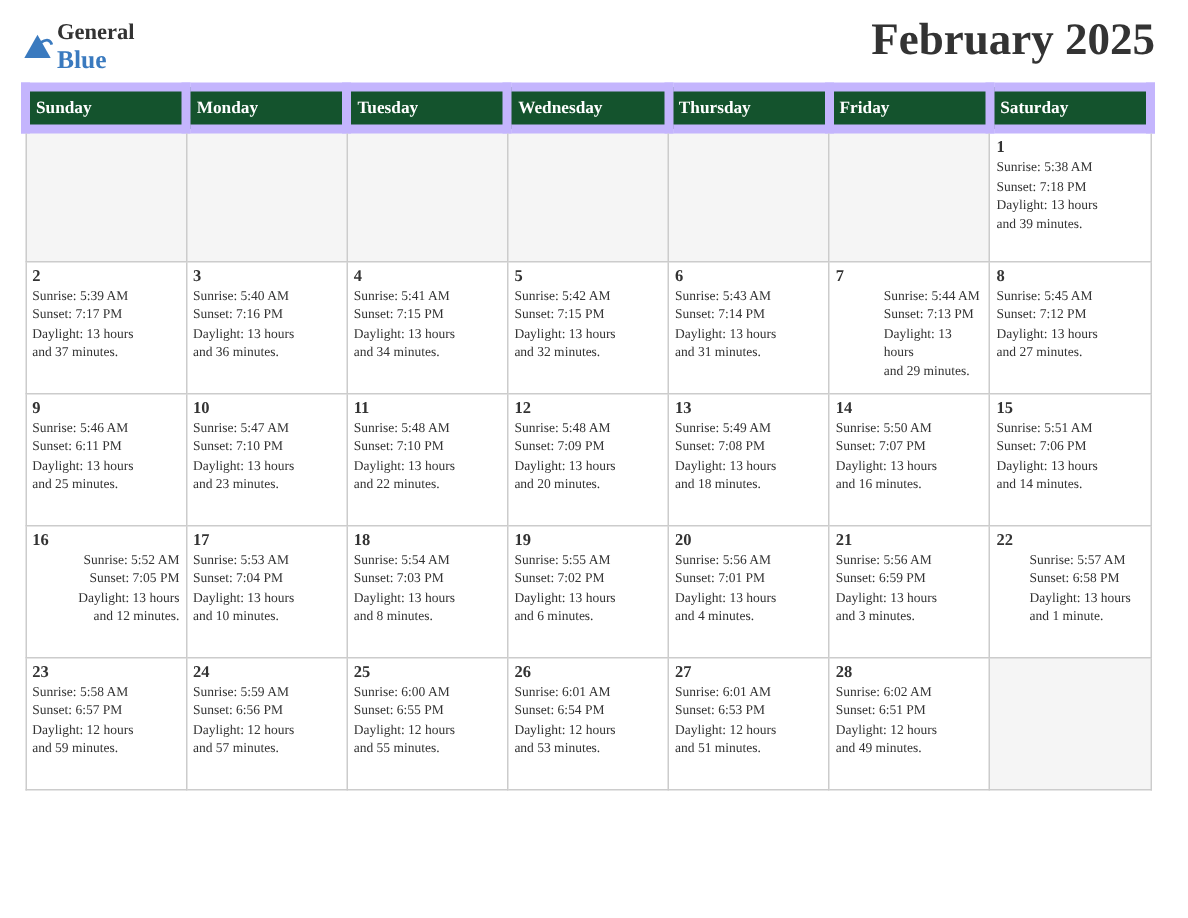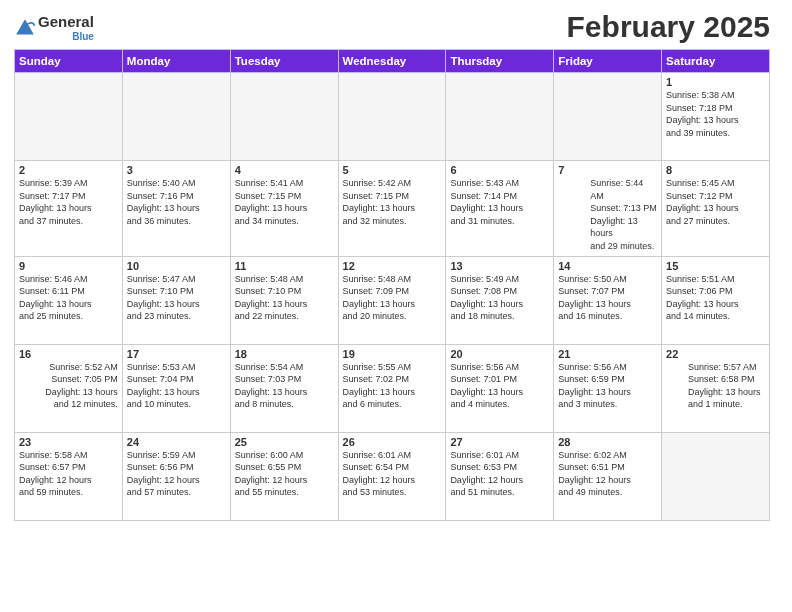--- a/index.html
+++ b/index.html
@@ -7,20 +7,21 @@
       width: 792px;
       height: 612px;
       font-family: Arial, sans-serif;
       background: #fff;
       overflow: hidden;
     }
     .page {
       width: 784px;
       height: 612px;
       padding: 10px 14px 0 14px;
+      font-family: Liberation Serif, serif;
     }
     .header {
       display: flex;
       justify-content: space-between;
       align-items: flex-start;
       margin-bottom: 6px;
     }
     .logo {
       display: flex;
       align-items: center;
@@ -30,24 +31,23 @@
       display: flex;
       flex-direction: column;
       line-height: 1.1;
     }
     .logo-general {
       font-size: 15px;
       font-weight: bold;
       color: #333;
     }
     .logo-blue {
-      font-size: 10px;
+      font-size: 17px;
       font-weight: bold;
       color: #3a7abf;
-      text-align: right;
     }
     .logo-icon {
       width: 22px;
       height: 22px;
       margin-right: 2px;
     }
     .title-block {
       text-align: right;
     }
     .cal-title {
@@ -59,26 +59,26 @@
     .cal-subtitle {
       font-size: 13px;
       color: #333;
     }
     .calendar {
       width: 100%;
       border-collapse: collapse;
       table-layout: fixed;
     }
     .calendar th {
-      background: #6d28d9;
+      background: #14532d;
       color: #fff;
       font-size: 11.5px;
       font-weight: bold;
       padding: 5px 4px;
-      border: 1px solid #c4b5fd;
+      border: 6px solid #c4b5fd;
       text-align: left;
     }
     .calendar td {
       border: 1px solid #ccc;
       vertical-align: top;
       padding: 3px 4px;
       height: 88px;
       font-size: 9.5px;
       color: #333;
       background: #fff;

